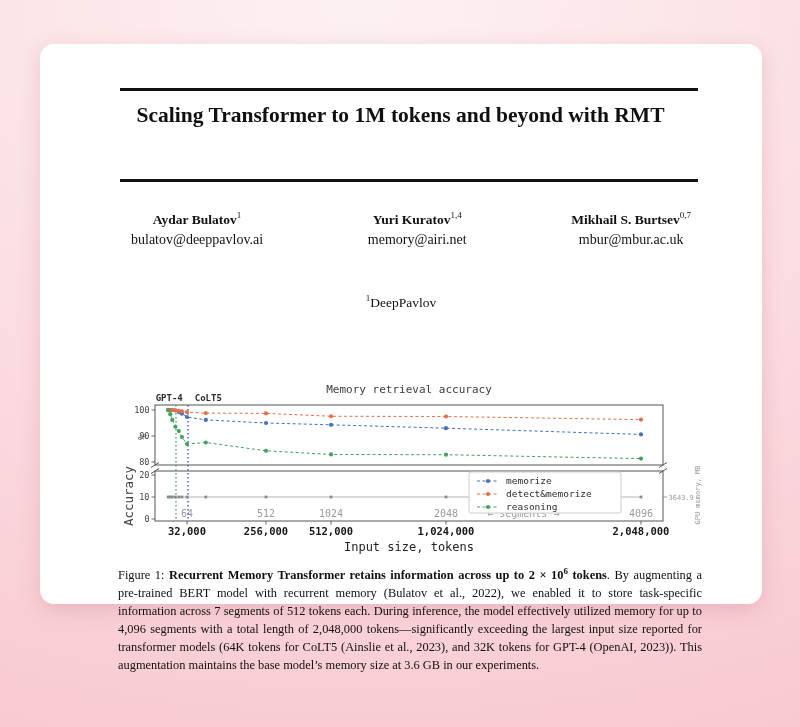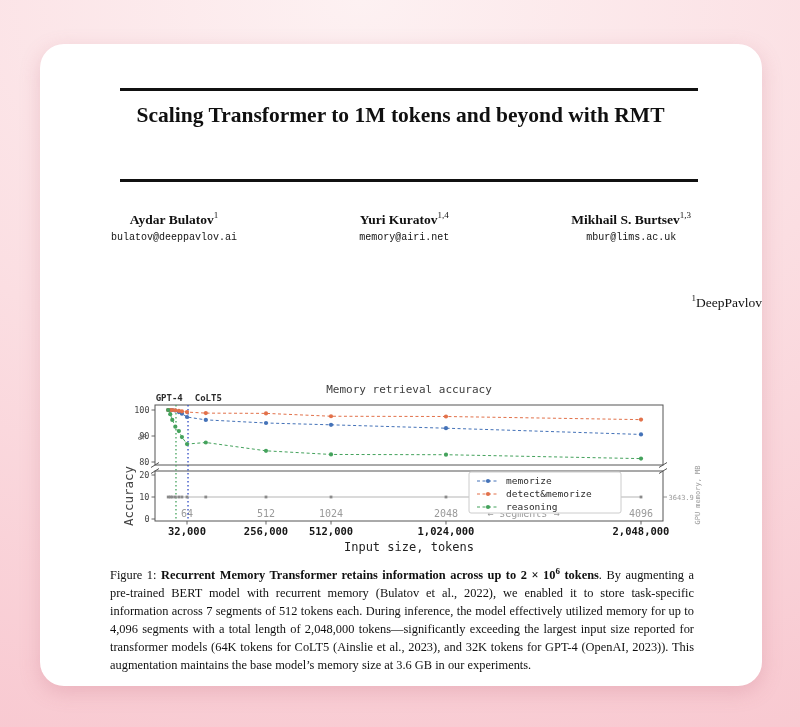--- a/index.html
+++ b/index.html
@@ -1,35 +1,35 @@
 <!DOCTYPE html>
 <html><head>
 <meta charset="utf-8">
 <style>
   html,body{margin:0;padding:0;}
   #screen{position:relative;width:800px;height:727px;overflow:hidden;
     background:radial-gradient(140% 110% at 45% 0%, #fdf1f2 0%, #fbdee2 48%, #f8c8d0 100%);
     font-family:"Liberation Serif", serif;}
-  .card{position:absolute;left:40px;top:44px;width:722px;height:642px;background:#ffffff;
-    border-radius:24px;box-shadow:0 6px 20px rgba(190,100,120,.25);}
+  .card{position:absolute;left:40px;top:44px;width:722px;height:560px;background:#ffffff;
+    border-radius:14px;box-shadow:0 6px 20px rgba(190,100,120,.25);}
   .rule{position:absolute;left:80px;width:578px;height:3px;background:#111;}
   #rule-top{top:44px;}
   #rule-bottom{top:135px;}
   .paper-title{position:absolute;left:93px;top:56px;width:535px;text-align:center;
     font-size:21.5px;font-weight:bold;color:#101010;line-height:1.42;}
   .authors-row{position:absolute;left:71px;top:166px;width:580px;display:flex;justify-content:space-between;}
-  .author{text-align:center;}
+  .author{text-align:center;margin-left:20px;}
   .author-name{font-size:13.5px;font-weight:bold;color:#111;}
   .author-name sup{font-size:9px;font-weight:normal;}
-  .author-email{margin-top:4px;font-family:Liberation Mono, monospace;font-size:10px;color:#111;text-align:center;}
-  .affiliations{position:absolute;left:0;top:248px;width:722px;text-align:right;
+  .author-email{margin-top:4px;font-family:Liberation Serif, serif;font-size:14px;color:#111;text-align:center;}
+  .affiliations{position:absolute;left:0;top:248px;width:722px;text-align:center;
     font-size:13.5px;color:#111;line-height:1.5;font-family:Liberation Serif, serif;}
   .affiliations sup{font-size:9px;}
   #figure-wrap{position:absolute;left:80px;top:339px;width:600px;height:180px;}
-  .caption{position:absolute;left:70px;top:521px;width:584px;font-size:12.4px;color:#101010;
+  .caption{position:absolute;left:78px;top:521px;width:584px;font-size:12.4px;color:#101010;
     line-height:1.45;text-align:justify;}
   .caption b sup{font-size:9px;}
   svg text{font-family:"DejaVu Sans Mono", monospace;}
 </style>
 </head>
 <body>
 
 <div id="screen">
   <div class="card">
     <div id="rule-top" class="rule"></div>
@@ -39,22 +39,22 @@
     <div class="authors-row" id="authors-row">
         <div class="author">
           <div class="author-name">Aydar Bulatov<sup>1</sup></div>
           <div class="author-email">bulatov@deeppavlov.ai</div>
         </div>
         <div class="author">
           <div class="author-name">Yuri Kuratov<sup>1,4</sup></div>
           <div class="author-email">memory@airi.net</div>
         </div>
         <div class="author">
-          <div class="author-name">Mikhail S. Burtsev<sup>1,3</sup></div>
-          <div class="author-email">mbur@lims.ac.uk</div>
+          <div class="author-name">Mikhail S. Burtsev<sup>0,7</sup></div>
+          <div class="author-email">mbur@mbur.ac.uk</div>
         </div>
       </div>
 
     <div class="affiliations" id="affiliations">
         <div><sup>1</sup>DeepPavlov</div>
       </div>
 
     <div id="figure-wrap">
       <svg id="chart" width="600" height="180" viewBox="0 0 600 180">
           <rect x="35" y="22" width="508" height="60" fill="none" stroke="#555" stroke-width="1"></rect>

